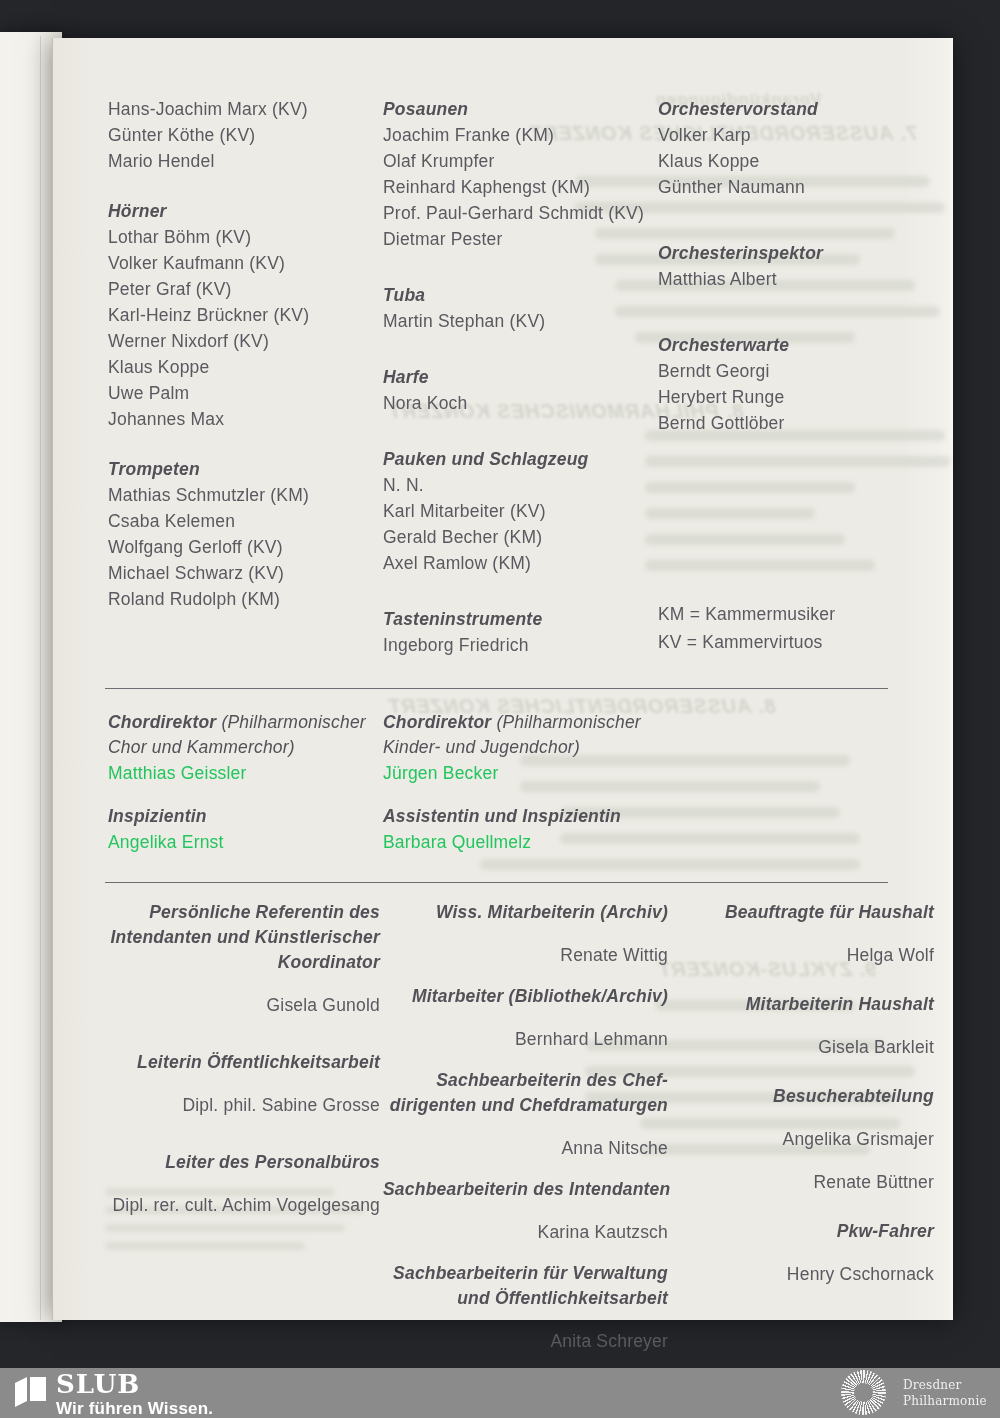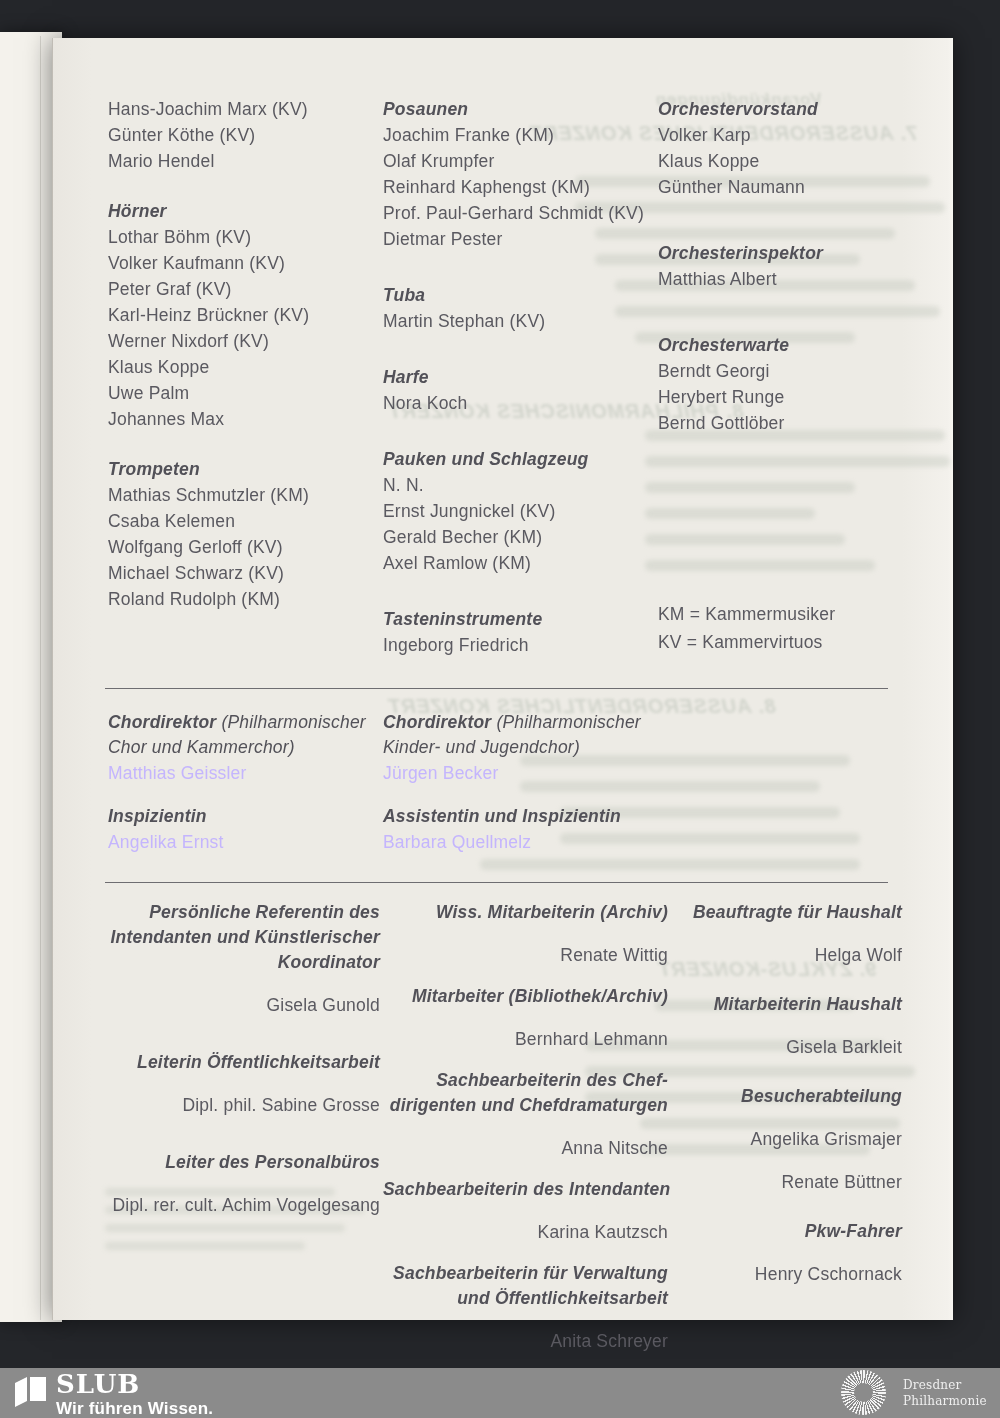--- a/index.html
+++ b/index.html
@@ -34,21 +34,21 @@
   .line{white-space:nowrap;}
   .heading{font-style:italic;font-weight:600;color:#525158;}
   .grp + .grp > .heading{margin-top:24px;}
   .col.c2 .grp + .grp > .heading{margin-top:30px;}
   .col.c3 .grp + .grp > .heading{margin-top:40px;}
   .legend{position:absolute;color:#5a5960;font-size:17.5px;line-height:28px;letter-spacing:.2px;}
   .rule{position:absolute;left:105px;width:783px;height:1px;background:#4e4d54;opacity:.8;}
   .ital{font-style:italic;color:#525158;}
   .hb{font-weight:700;}
   .choir .line{line-height:25px;}
-  .choir .nm{line-height:26px;color:#c4b5fd;font-style:normal;}
+  .choir .nm{line-height:26px;color:#22c55e;font-style:normal;}
   .choir .h2{margin-top:18px;font-style:italic;font-weight:600;color:#525158;}
   .staff .t{font-style:italic;font-weight:600;color:#525158;line-height:25px;text-align:right;}
   .staff .n{line-height:26px;margin-top:17px;text-align:right;}
   .staff .entry{margin-bottom:32px;}
   .staff.s2 .entry{margin-bottom:16px;}
   .staff.s3 .entry{margin-bottom:24px;}
   
   .footer{position:absolute;left:0;top:1368px;width:1000px;height:50px;background:#8b8b8b;}
   .slub-icon{position:absolute;left:14px;top:7px;}
   .slub-title{
@@ -156,21 +156,21 @@
       <div class="line heading">Tuba</div>
       <div class="line">Martin Stephan (KV)</div>
     </div>
     <div class="grp">
       <div class="line heading">Harfe</div>
       <div class="line">Nora Koch</div>
     </div>
     <div class="grp">
       <div class="line heading">Pauken und Schlagzeug</div>
       <div class="line">N. N.</div>
-      <div class="line">Ernst Jungnickel (KV)</div>
+      <div class="line">Karl Mitarbeiter (KV)</div>
       <div class="line">Gerald Becher (KM)</div>
       <div class="line">Axel Ramlow (KM)</div>
     </div>
     <div class="grp">
       <div class="line heading">Tasteninstrumente</div>
       <div class="line">Ingeborg Friedrich</div>
     </div>
   </div>
 
   <div class="col c3" style="left:658px;top:96px">
@@ -251,21 +251,21 @@
       <div class="line t">Sachbearbeiterin des Intendanten</div>
       <div class="line n">Karina Kautzsch</div>
     </div>
     <div class="entry">
       <div class="line t">Sachbearbeiterin für Verwaltung</div>
       <div class="line t">und Öffentlichkeitsarbeit</div>
       <div class="line n">Anita Schreyer</div>
     </div>
   </div>
 
-  <div class="blk staff s3" style="left:622px;top:900px;width:280px">
+  <div class="blk staff s3" style="left:654px;top:900px;width:280px">
     <div class="entry">
       <div class="line t">Beauftragte für Haushalt</div>
       <div class="line n">Helga Wolf</div>
     </div>
     <div class="entry">
       <div class="line t">Mitarbeiterin Haushalt</div>
       <div class="line n">Gisela Barkleit</div>
     </div>
     <div class="entry">
       <div class="line t">Besucherabteilung</div>

